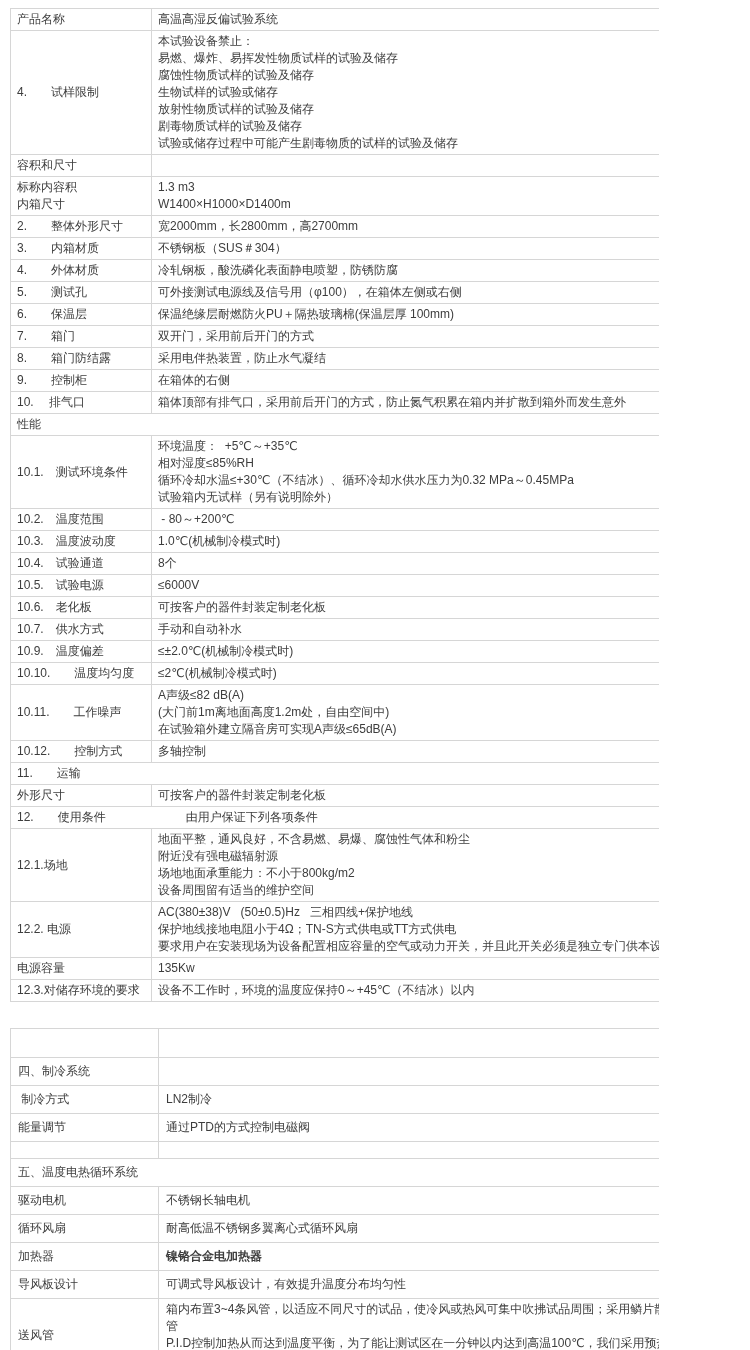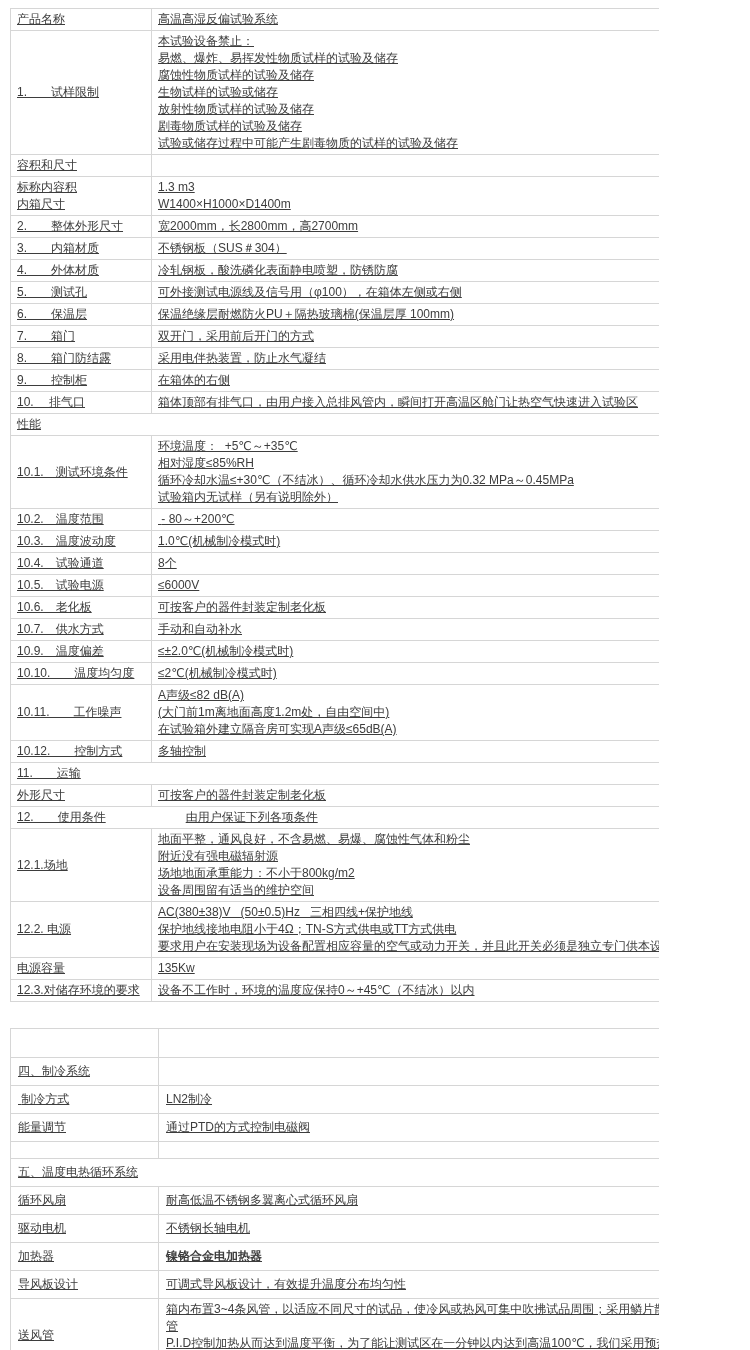--- a/index.html
+++ b/index.html
@@ -8,21 +8,20 @@
     font-size:12px;
     color:#3d3d3d;
   }
   .page{
     width:659px;
     height:1350px;
     box-sizing:border-box;
     padding:8px 0 0 10px;
     background:#ffffff;
     overflow:hidden;
-    text-decoration:underline;
   }
   table.spec-table{
     border-collapse:collapse;
     table-layout:fixed;
     background:#ffffff;
   }
   table.t1{width:697px;margin-bottom:26px;}
   table.t2{width:719px;}
   .spec-table td{
     border:1px solid #d6d6d6;
@@ -46,21 +45,21 @@
 <body>
 
 <div class="page">
   <table class="spec-table t1">
     <tbody id="t1-body">
         <tr>
           <td class="label-cell">产品名称</td>
           <td class="value-cell">高温高湿反偏试验系统</td>
         </tr>
         <tr class="multi">
-          <td class="label-cell">1.　　试样限制</td>
+          <td class="label-cell">4.　　试样限制</td>
           <td class="value-cell">本试验设备禁止：
 易燃、爆炸、易挥发性物质试样的试验及储存
 腐蚀性物质试样的试验及储存
 生物试样的试验或储存
 放射性物质试样的试验及储存
 剧毒物质试样的试验及储存
 试验或储存过程中可能产生剧毒物质的试样的试验及储存</td>
         </tr>
         <tr>
           <td class="label-cell">容积和尺寸</td>
@@ -99,21 +98,21 @@
         <tr>
           <td class="label-cell">8.　　箱门防结露</td>
           <td class="value-cell">采用电伴热装置，防止水气凝结</td>
         </tr>
         <tr>
           <td class="label-cell">9.　　控制柜</td>
           <td class="value-cell">在箱体的右侧</td>
         </tr>
         <tr>
           <td class="label-cell">10.　 排气口</td>
-          <td class="value-cell">箱体顶部有排气口，由用户接入总排风管内，瞬间打开高温区舱门让热空气快速进入试验区</td>
+          <td class="value-cell">箱体顶部有排气口，采用前后开门的方式，防止氮气积累在箱内并扩散到箱外而发生意外</td>
         </tr>
         <tr>
           <td colspan="2" class="section-cell"><span>性能</span></td>
         </tr>
         <tr class="multi">
           <td class="label-cell">10.1.　测试环境条件</td>
           <td class="value-cell">环境温度：  +5℃～+35℃
 相对湿度≤85%RH
 循环冷却水温≤+30℃（不结冰）、循环冷却水供水压力为0.32 MPa～0.45MPa
 试验箱内无试样（另有说明除外）</td>
@@ -212,26 +211,26 @@
           <td class="value-cell">通过PTD的方式控制电磁阀</td>
         </tr>
         <tr class="empty-sm">
           <td class="label-cell"></td>
           <td class="value-cell"></td>
         </tr>
         <tr>
           <td colspan="2" class="section-cell"><span>五、温度电热循环系统</span></td>
         </tr>
         <tr>
+          <td class="label-cell">驱动电机</td>
+          <td class="value-cell">不锈钢长轴电机</td>
+        </tr>
+        <tr>
           <td class="label-cell">循环风扇</td>
           <td class="value-cell">耐高低温不锈钢多翼离心式循环风扇</td>
-        </tr>
-        <tr>
-          <td class="label-cell">驱动电机</td>
-          <td class="value-cell">不锈钢长轴电机</td>
         </tr>
         <tr>
           <td class="label-cell">加热器</td>
           <td class="value-cell bold">镍铬合金电加热器</td>
         </tr>
         <tr>
           <td class="label-cell">导风板设计</td>
           <td class="value-cell">可调式导风板设计，有效提升温度分布均匀性</td>
         </tr>
         <tr class="multi">

